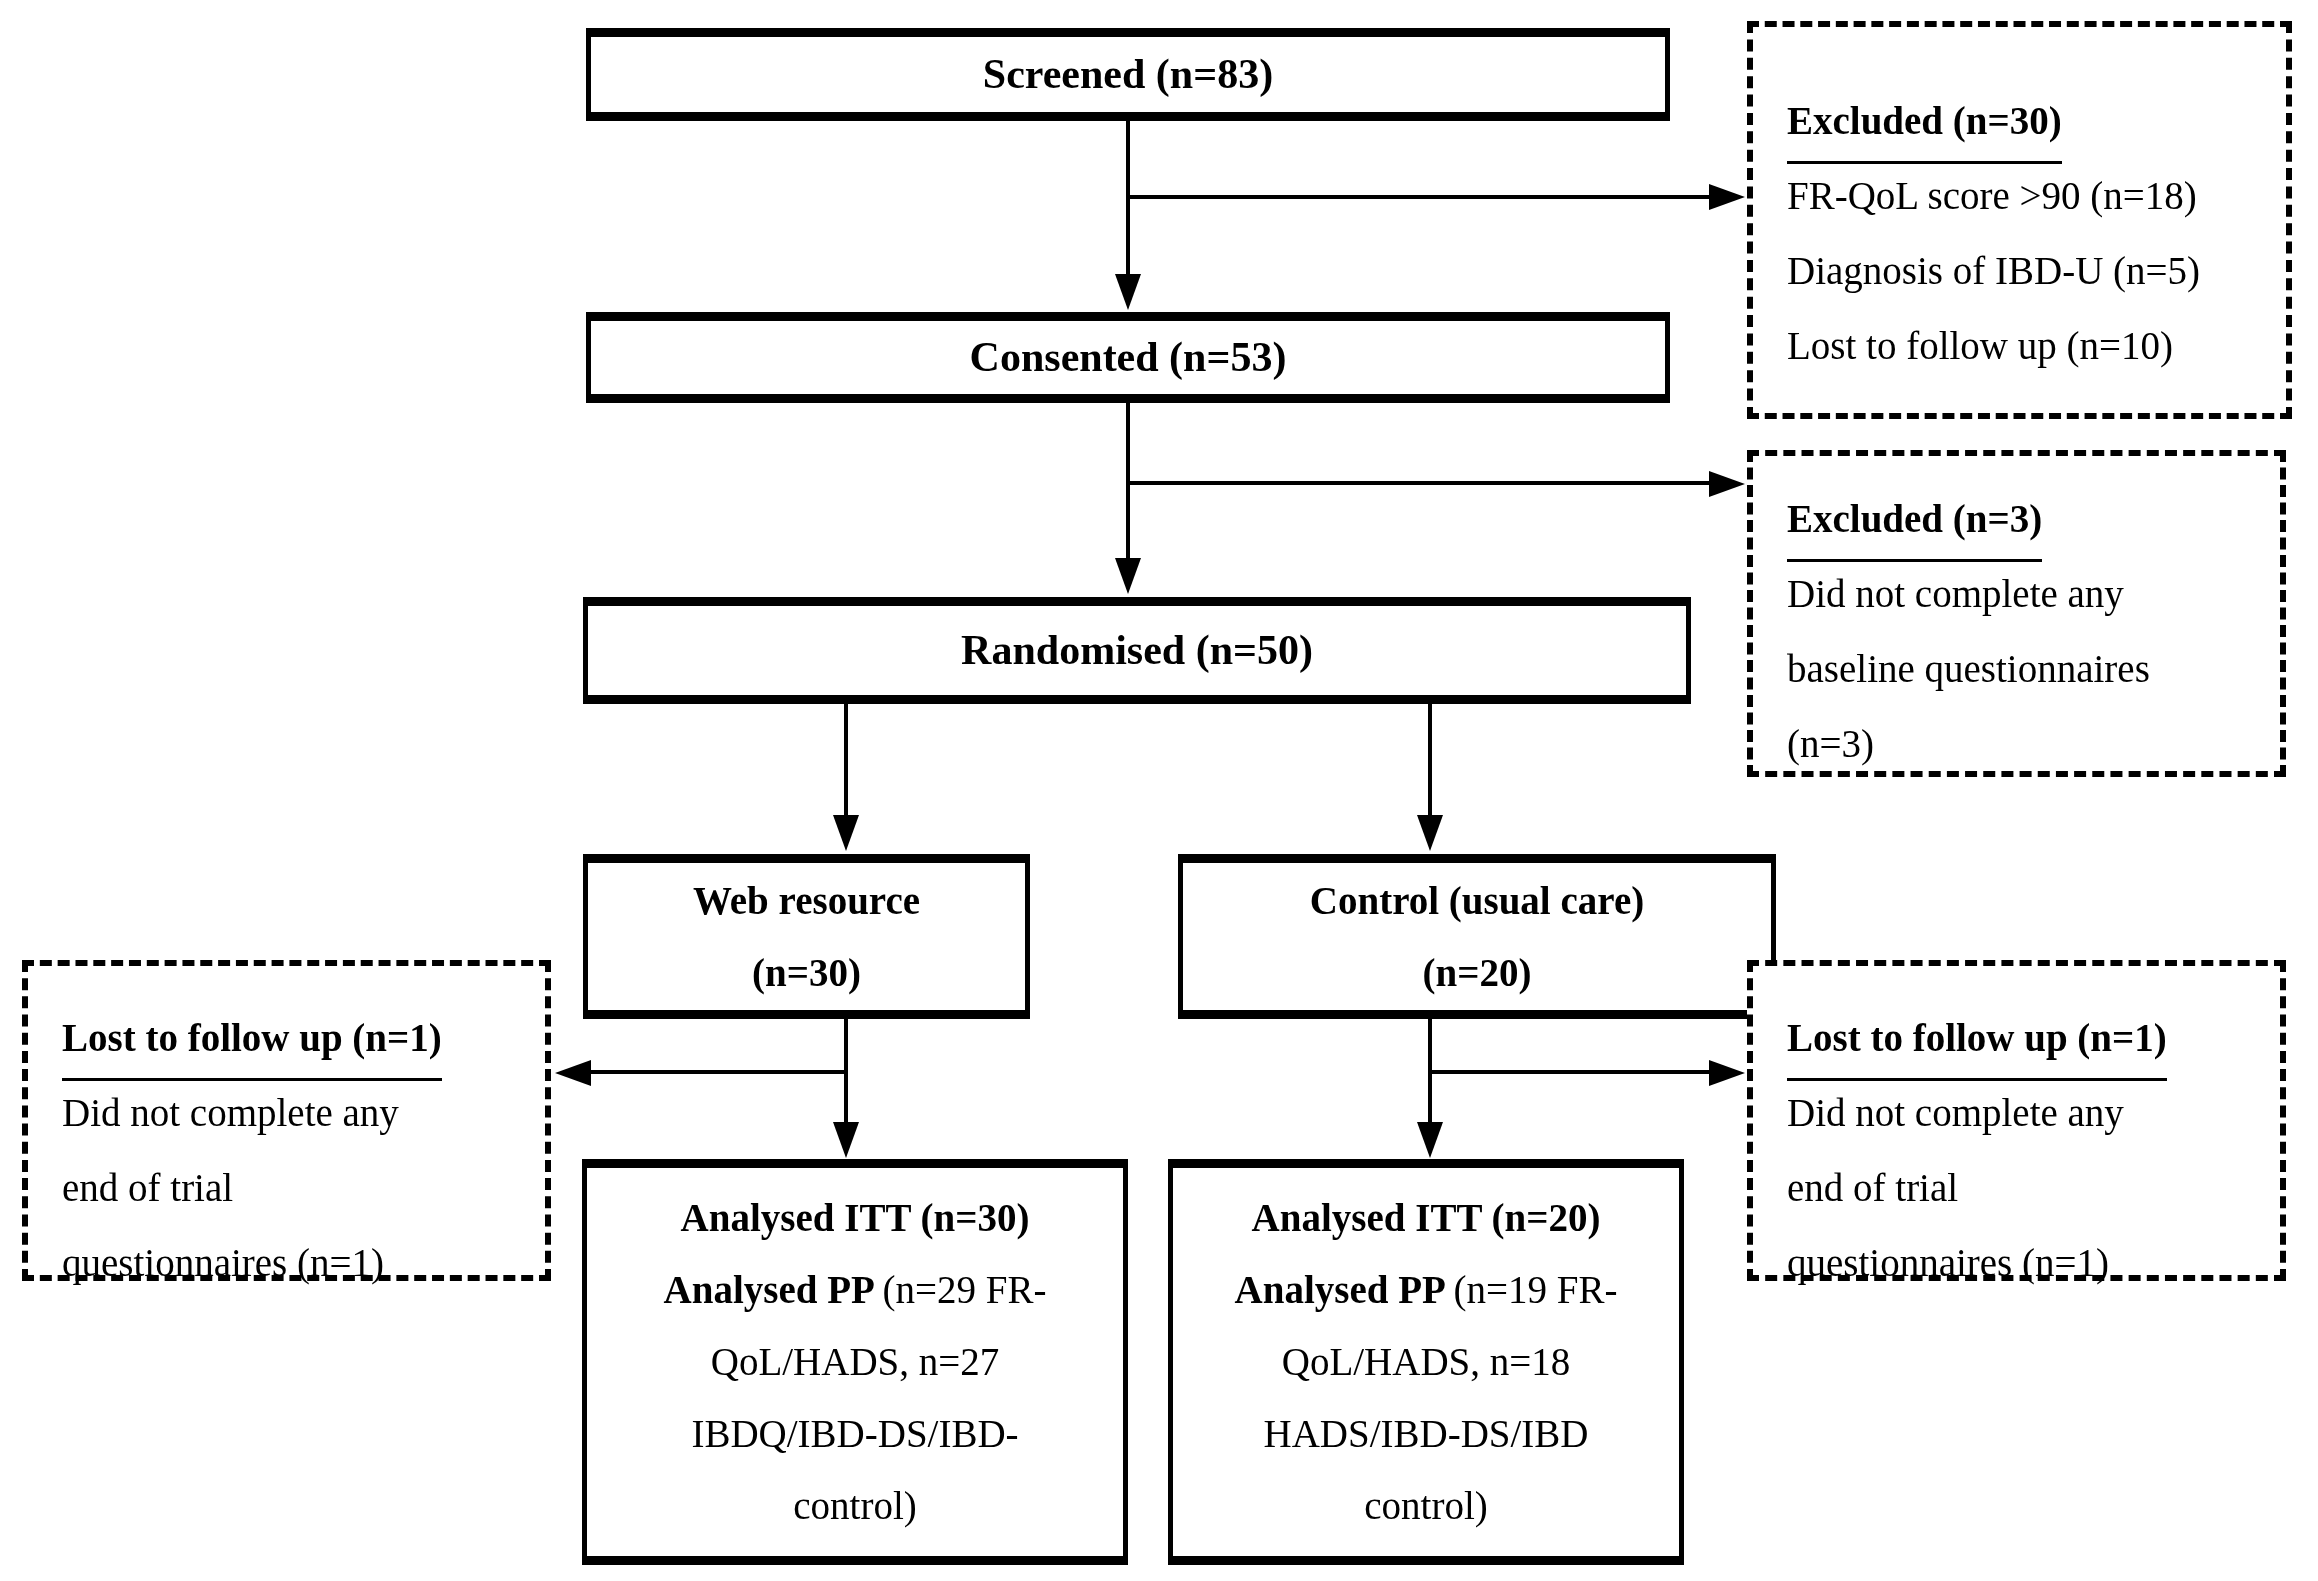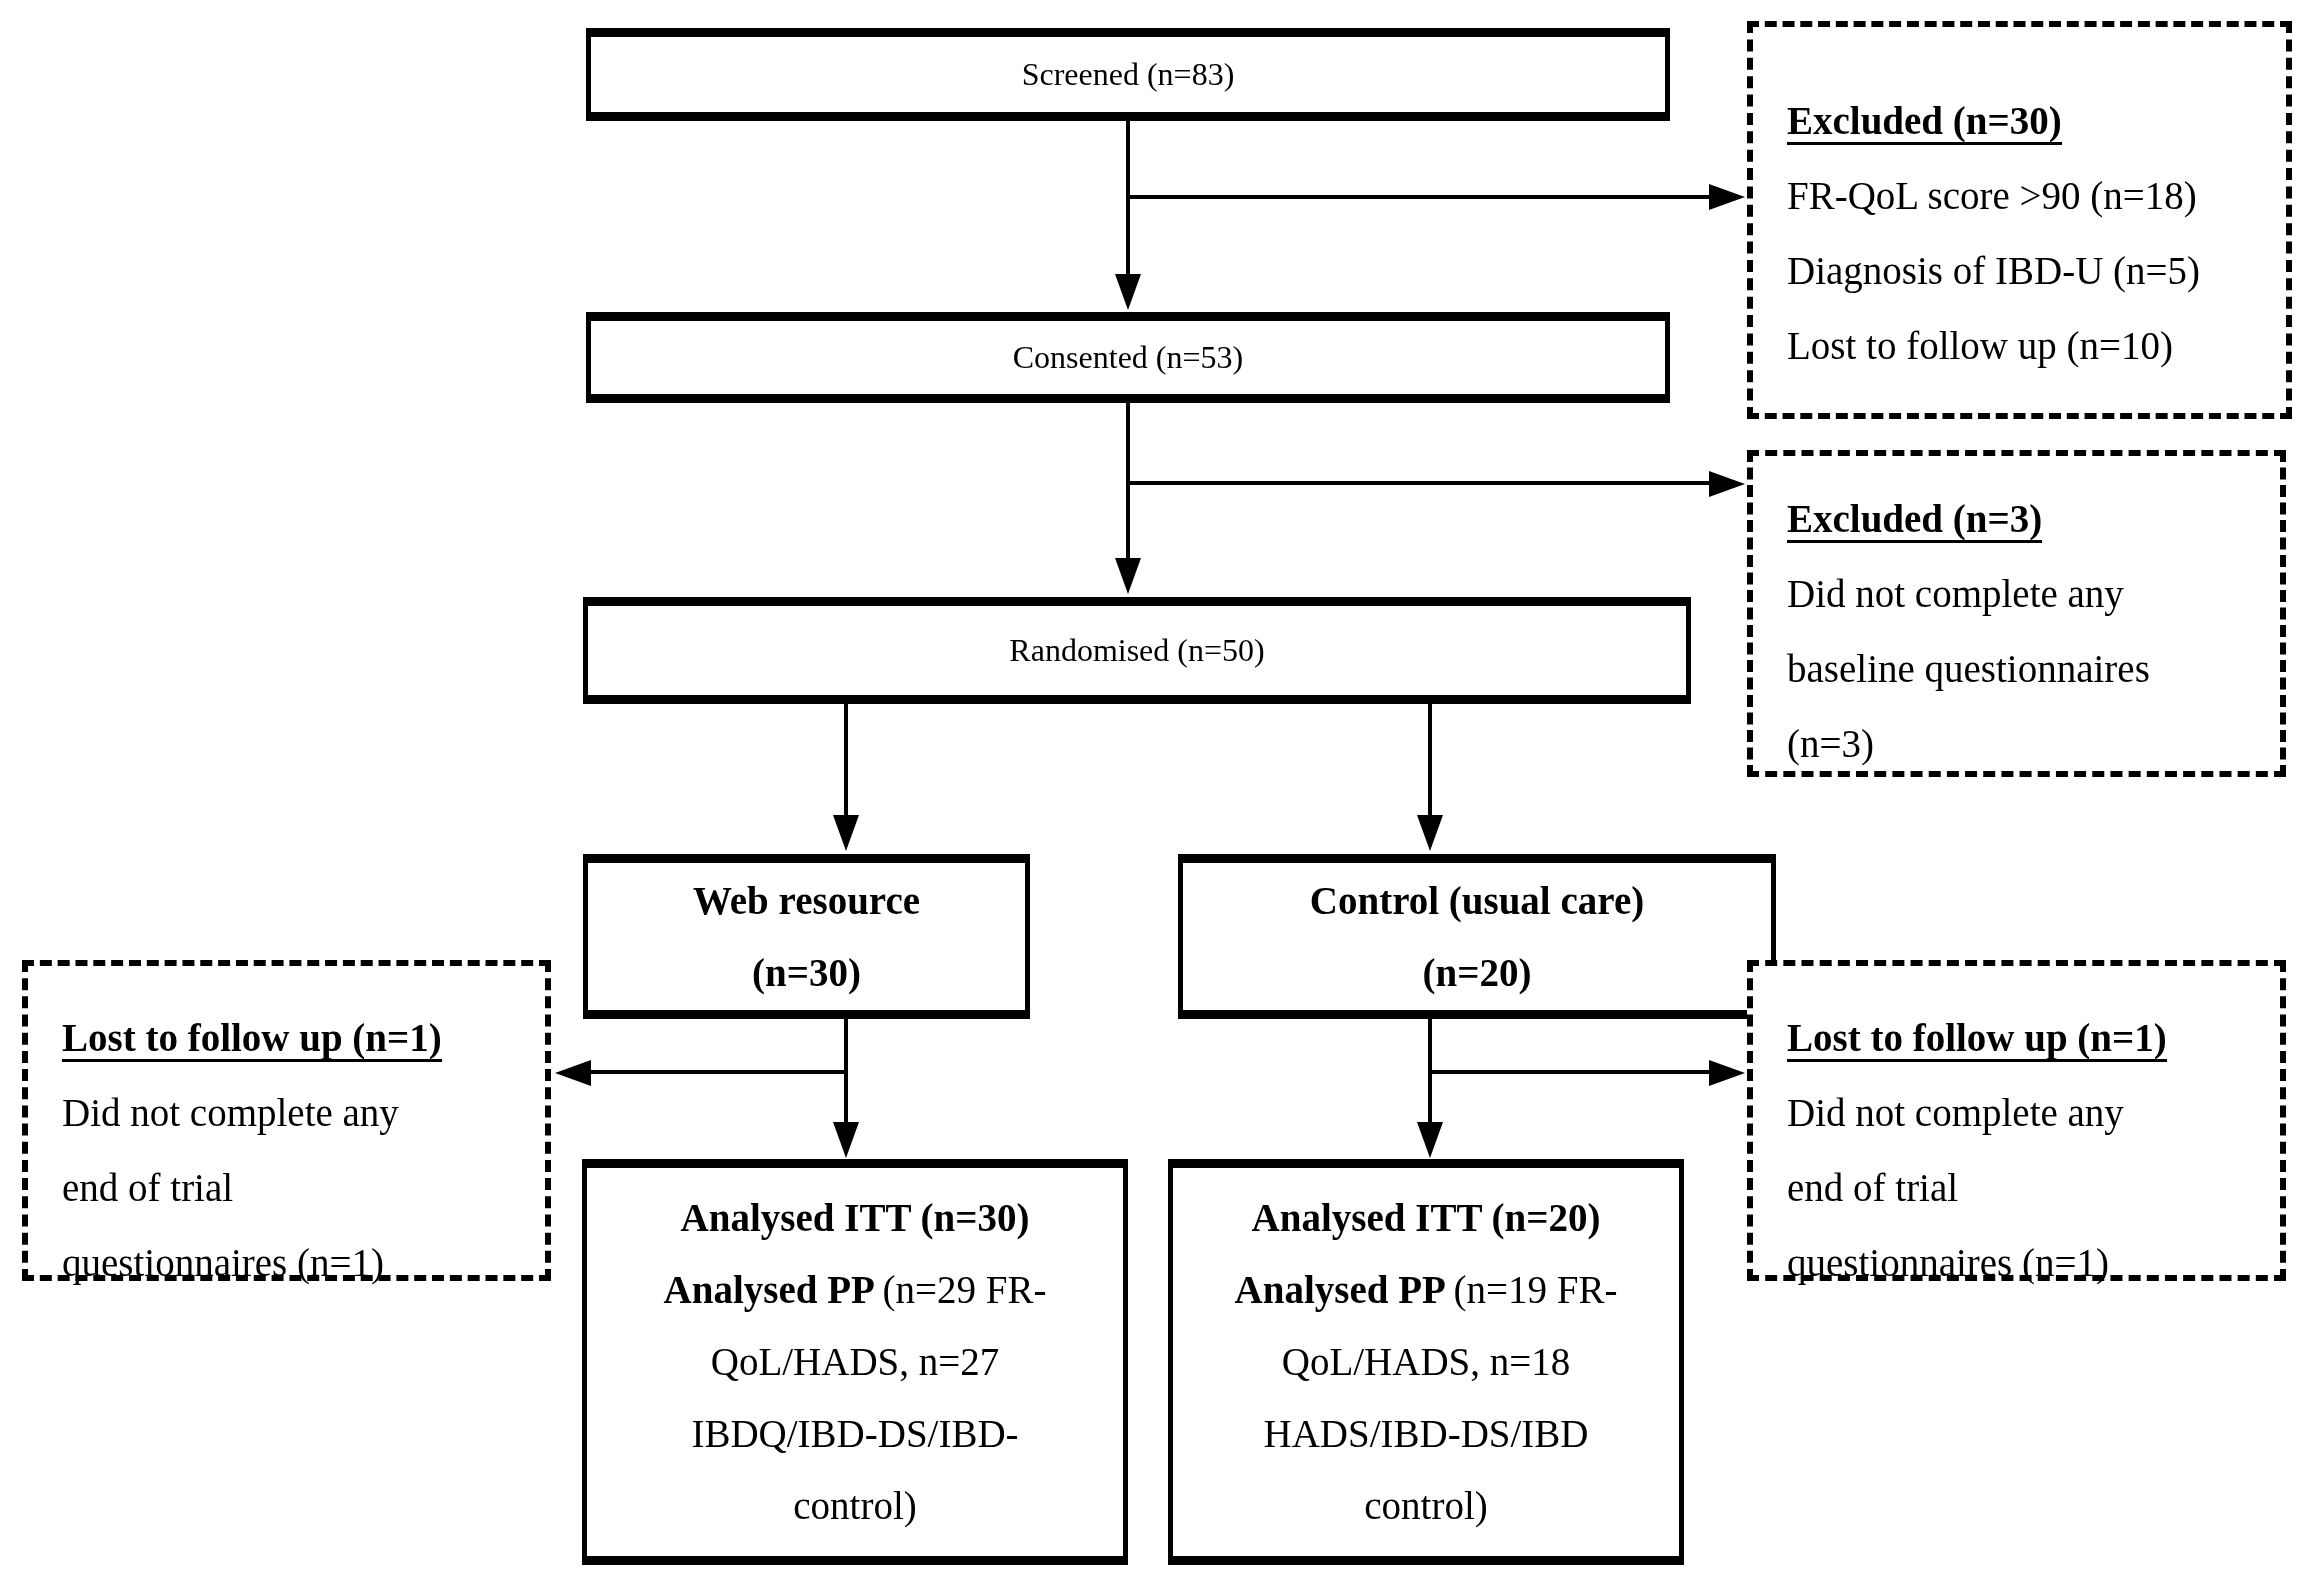--- a/index.html
+++ b/index.html
@@ -12,25 +12,25 @@
   }
   .stage { position: relative; width: 2319px; height: 1581px; background: #fff; overflow: hidden; }
 
   
   .box { position: absolute; background: #fff; }
   .solid { border-style: solid; border-color: #000; border-width: 9.8px 5.5px; }
   .dashed { border: 6.8px dashed #000; }
   .center { display: flex; flex-direction: column; align-items: center; justify-content: center; text-align: center; }
   .leftalign { text-align: left; }
 
-  .title { font-weight: normal; font-size: 32px; line-height: 1.1; }
+  .title { font-weight: bold; font-size: 42px; line-height: 1.1; }
   .line { font-size: 39px; line-height: 75px; white-space: nowrap; }
   .center .line { line-height: 72px; }
   .b { font-weight: bold; }
-  .u { border-bottom: 3.7px solid #000; padding-bottom: 0; }
+  .u { border-bottom: 3.7px solid #000; padding-bottom: 19px; }
 
   #screened        { left: 586px;  top: 28px;   width: 1084px; height: 93px; }
   #consented       { left: 586px;  top: 312px;  width: 1084px; height: 91px; }
   #randomised      { left: 583px;  top: 597px;  width: 1108px; height: 107px; }
   #web             { left: 583px;  top: 854px; width: 447px;  height: 165px; }
   #control         { left: 1178px; top: 854px; width: 598px;  height: 165px; }
   #analysed-web    { left: 582px;  top: 1159px; width: 546px;  height: 406px; }
   #analysed-control{ left: 1168px; top: 1159px; width: 516px;  height: 406px; }
 
   #excluded-screening { left: 1747px; top: 21px;   width: 545px; height: 398px; padding: 56px 18.4px 0 34px; }

